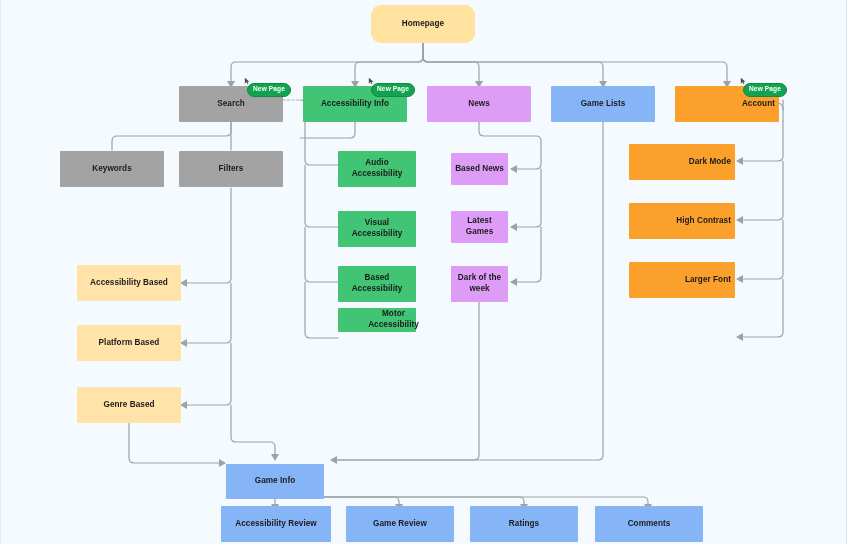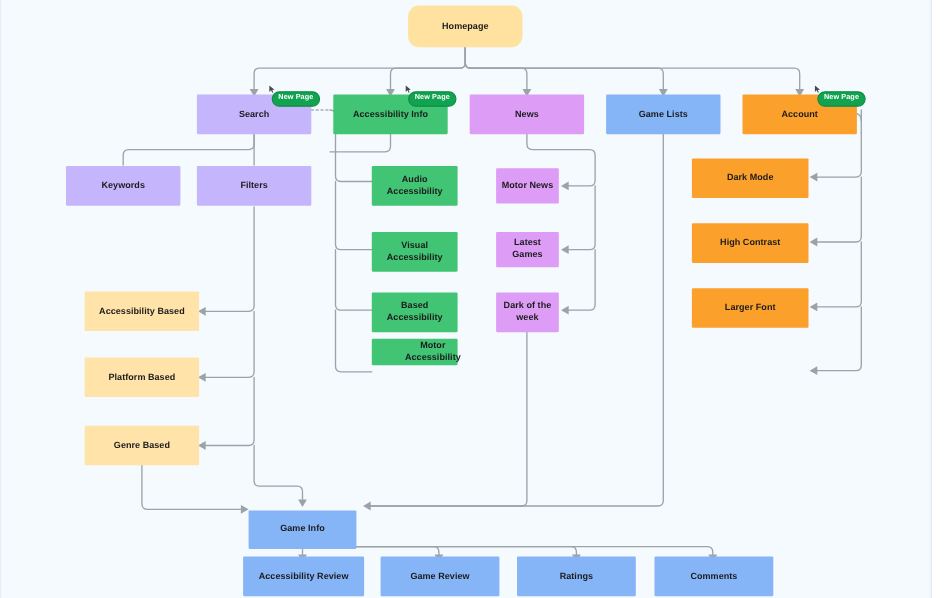--- a/index.html
+++ b/index.html
@@ -56,25 +56,25 @@
     color: #1b1b1b;
     font-size: 8.2px;
     font-weight: 700;
     letter-spacing: 0.05px;
     line-height: 1.3;
     padding: 2px 4px;
     border-radius: 1px;
   }
   .node.root     { background: #ffe2a0; }
   .node.cream    { background: #ffe3a8; }
-  .node.yellow   { background: #c4b5fd; }
+  .node.yellow   { background: #a3a3a3; }
   .node.green    { background: #41c473; }
   .node.purple   { background: #dd9cf5; }
   .node.blue     { background: #85b4f7; }
-  .node.orange   { background: #fca02c; }
+  .node.orange   { background: #fca02c; justify-content: flex-end; }
 
   .badge {
     position: absolute;
     background: #12a350;
     color: #ffffff;
     font-size: 6.6px;
     font-weight: 700;
     letter-spacing: 0.1px;
     padding: 2.4px 5px 2.6px;
     border-radius: 7px;
@@ -243,21 +243,21 @@
     <span>Visual Accessibility</span>
   </div>
   <div class="node green" style="left:338px; top:266px; width:78px; height:36px;">
     <span>Based Accessibility</span>
   </div>
   <div class="node green" style="left:338px; top:308px; width:78px; height:24px;padding-left:37px;">
     <span>Motor Accessibility</span>
   </div>
 
   <div class="node purple" style="left:451px; top:153px; width:57px; height:32px;">
-    <span>Motor News</span>
+    <span>Based News</span>
   </div>
   <div class="node purple" style="left:451px; top:211px; width:57px; height:32px;">
     <span>Latest Games</span>
   </div>
   <div class="node purple" style="left:451px; top:266px; width:57px; height:36px;">
     <span>Dark of the week</span>
   </div>
 
   <div class="node orange" style="left:629px; top:144px; width:106px; height:36px;">
     <span>Dark Mode</span>

